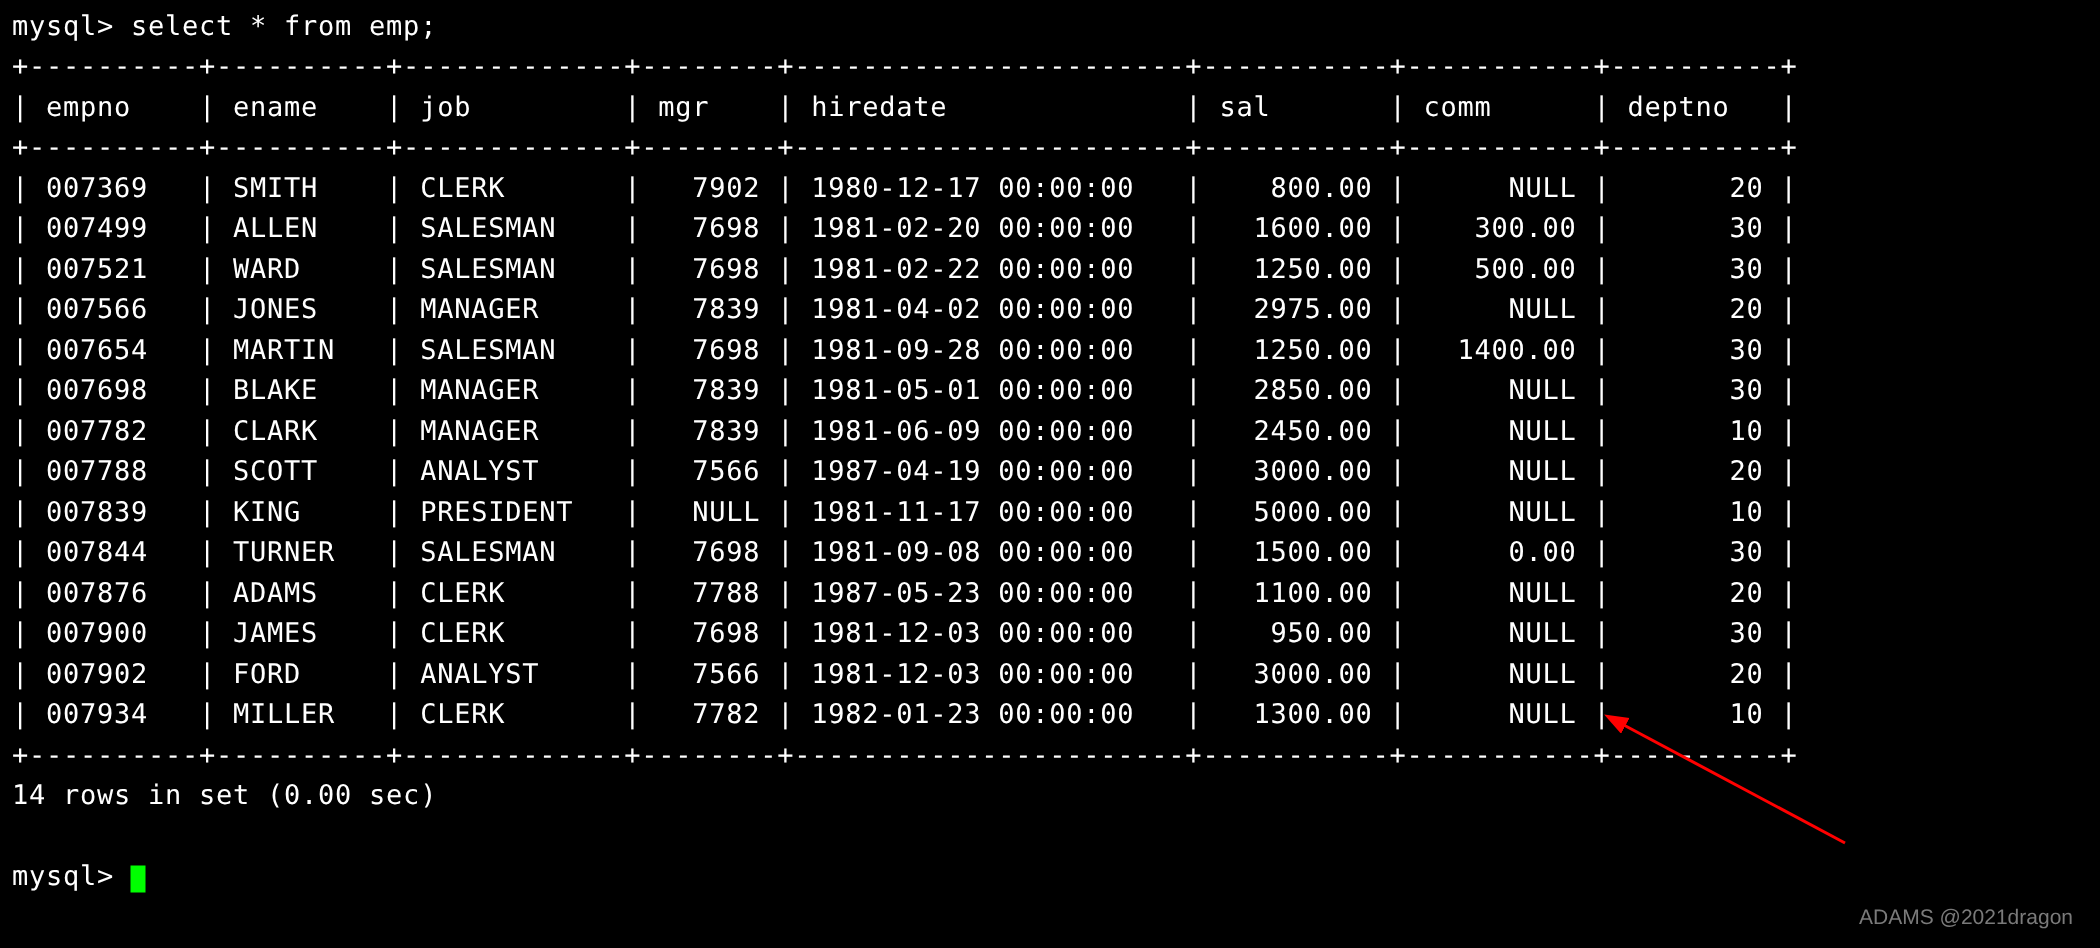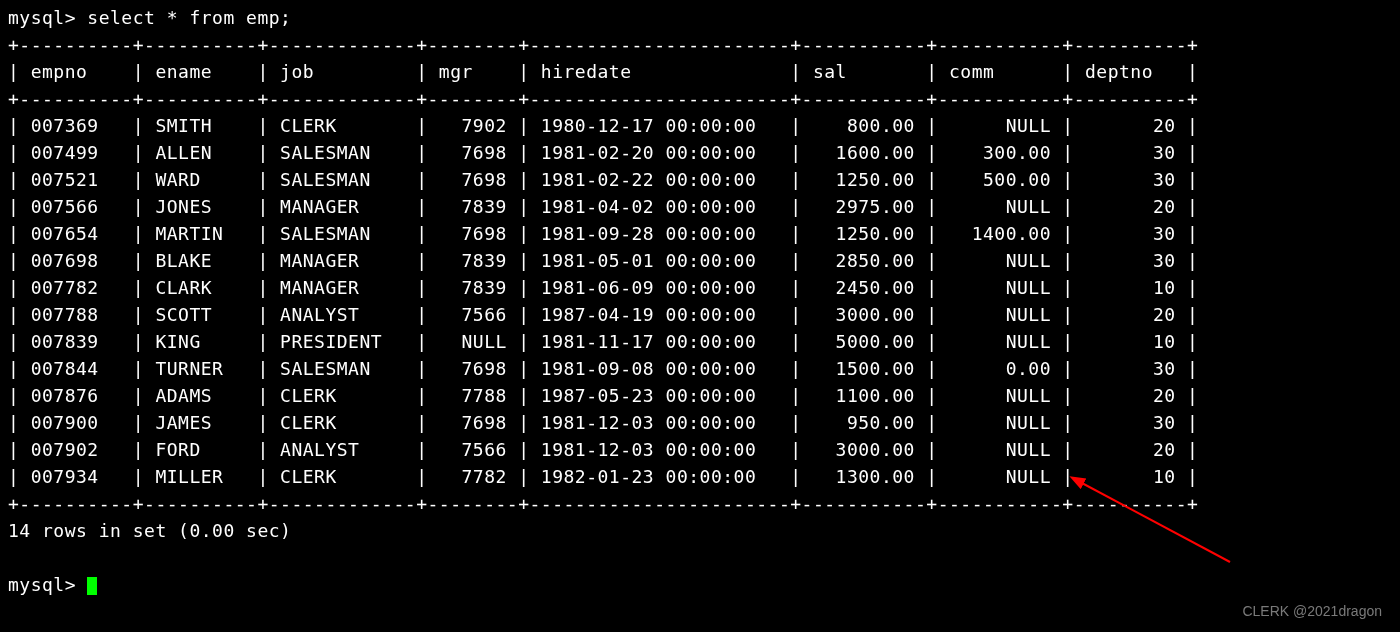--- a/index.html
+++ b/index.html
@@ -72,13 +72,13 @@
 
 <svg class="arrow" width="180" height="100">
   <defs>
     <marker id="ah" markerWidth="10" markerHeight="10" refX="2" refY="3" orient="auto">
       <path d="M0,0 L0,6 L8,3 z" fill="#ff0000"></path>
     </marker>
   </defs>
   <line x1="170" y1="90" x2="20" y2="10" stroke="#ff0000" stroke-width="2" marker-end="url(#ah)"></line>
 </svg>
 
-<div class="watermark">CLERK @2021dragon</div>
+<div class="watermark">ADAMS @2021dragon</div>
 
 </body></html>

